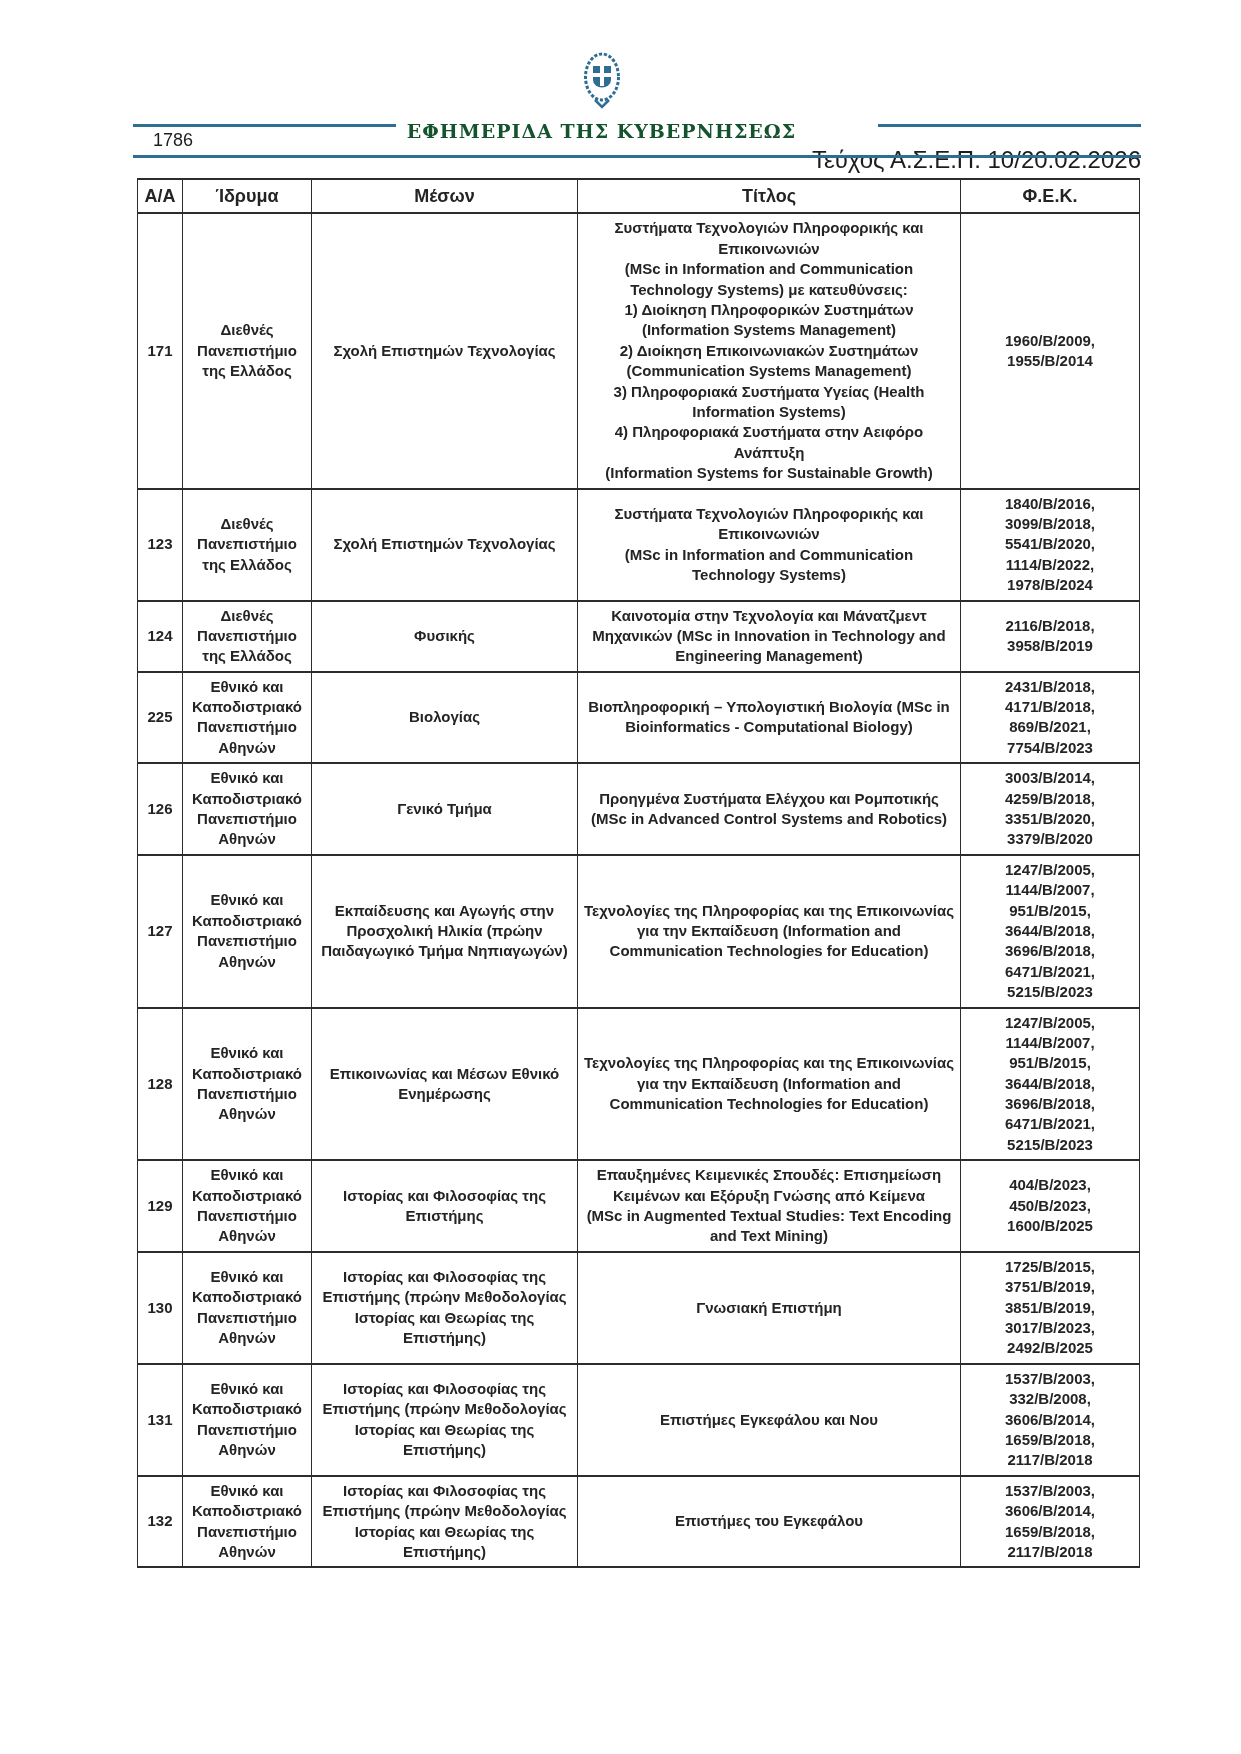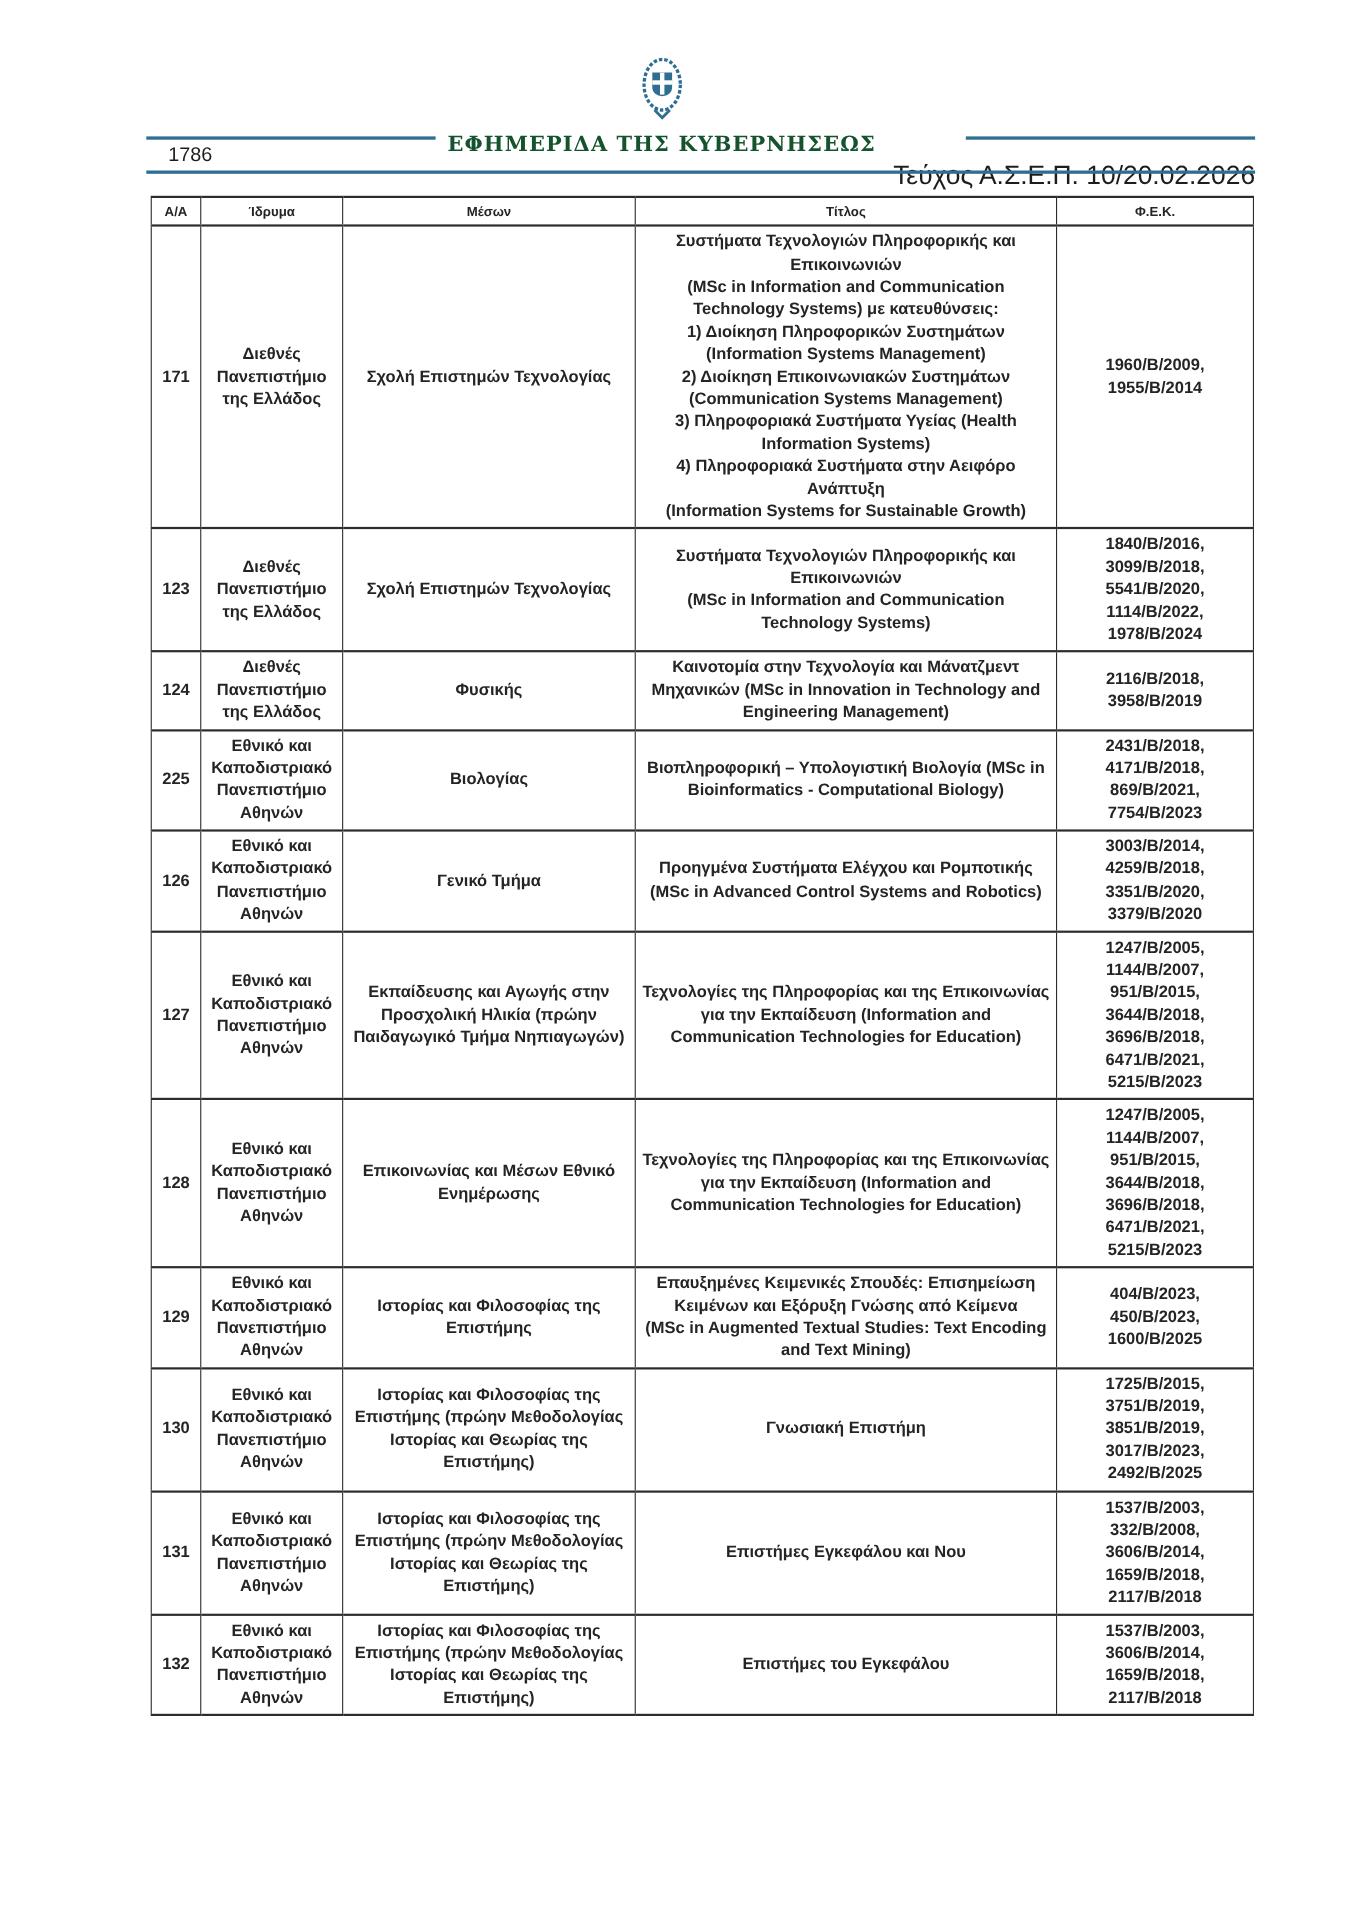--- a/index.html
+++ b/index.html
@@ -26,21 +26,21 @@
   .doc-table-wrap{top:178px;left:137px;}
   table.fek{
     border-collapse:collapse;table-layout:fixed;width:1003px;
     font-size:15px;line-height:1.36;color:#242424;
   }
   table.fek th, table.fek td{
     border-left:1.3px solid #2c2c2c;border-right:1.3px solid #2c2c2c;
     border-top:2px solid #2c2c2c;border-bottom:2px solid #2c2c2c;
     text-align:center;vertical-align:middle;font-weight:bold;
   }
-  table.fek th{font-weight:bold;font-size:12px;padding:4px 2px;}
+  table.fek th{font-weight:bold;font-size:18px;padding:4px 2px;}
   table.fek td{padding:4px 6px;}
   col.w-aa{width:45px;}
   col.w-idryma{width:129px;}
   col.w-tmima{width:266px;}
   col.w-titlos{width:383px;}
   col.w-fek{width:179px;}
   td.c0{padding:4px 2px;}
   td.c3{white-space:pre-line;padding:4px 10px;}
   td.c4{white-space:pre-line;}
 </style>

